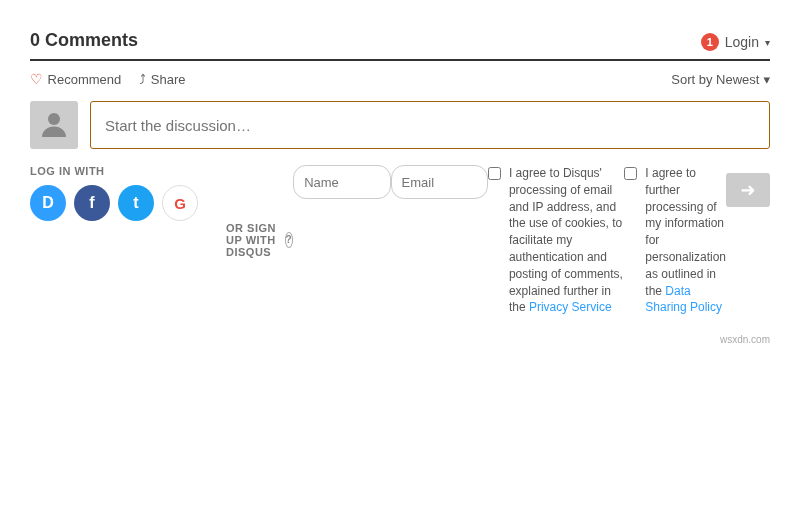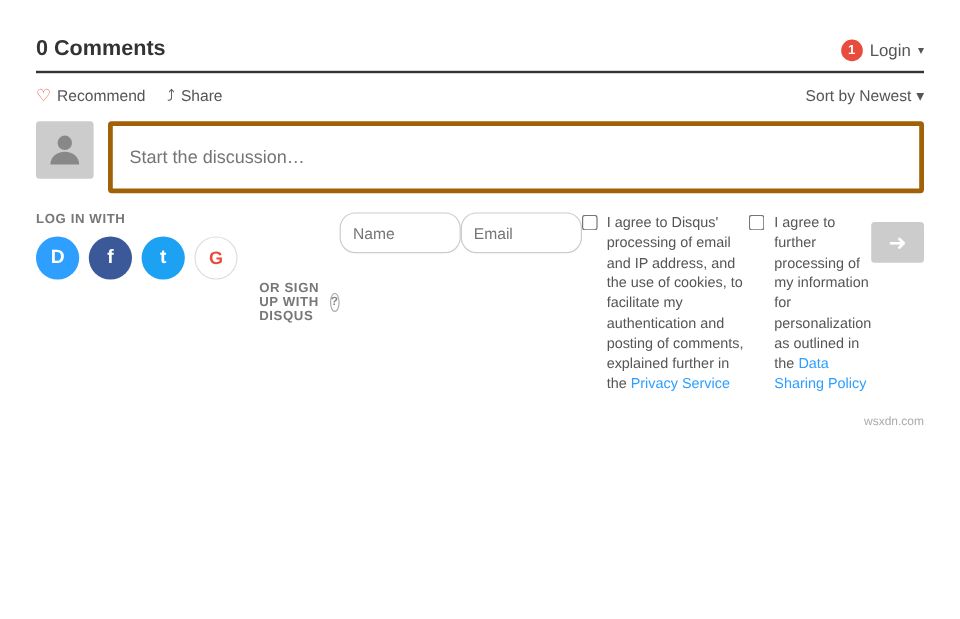--- a/index.html
+++ b/index.html
@@ -106,32 +106,32 @@
       justify-content: center;
       overflow: hidden;
     }
     .avatar svg {
       width: 36px;
       height: 36px;
       fill: #888;
     }
     .comment-input {
       flex: 1;
-      height: 60px;
-      border: 4px solid #a16207;
+      height: 48px;
+      border: 1px solid #a16207;
       border-radius: 3px;
       padding: 0 14px;
       font-size: 15px;
       color: #aaa;
       outline: none;
       cursor: text;
     }
     .signin-section {
       display: flex;
-      gap: 18px;
+      gap: 28px;
       padding-left: 0;
     }
     .log-in-with {
       display: flex;
       flex-direction: column;
       align-items: flex-start;
       gap: 8px;
     }
     .log-in-label {
       font-size: 11px;

